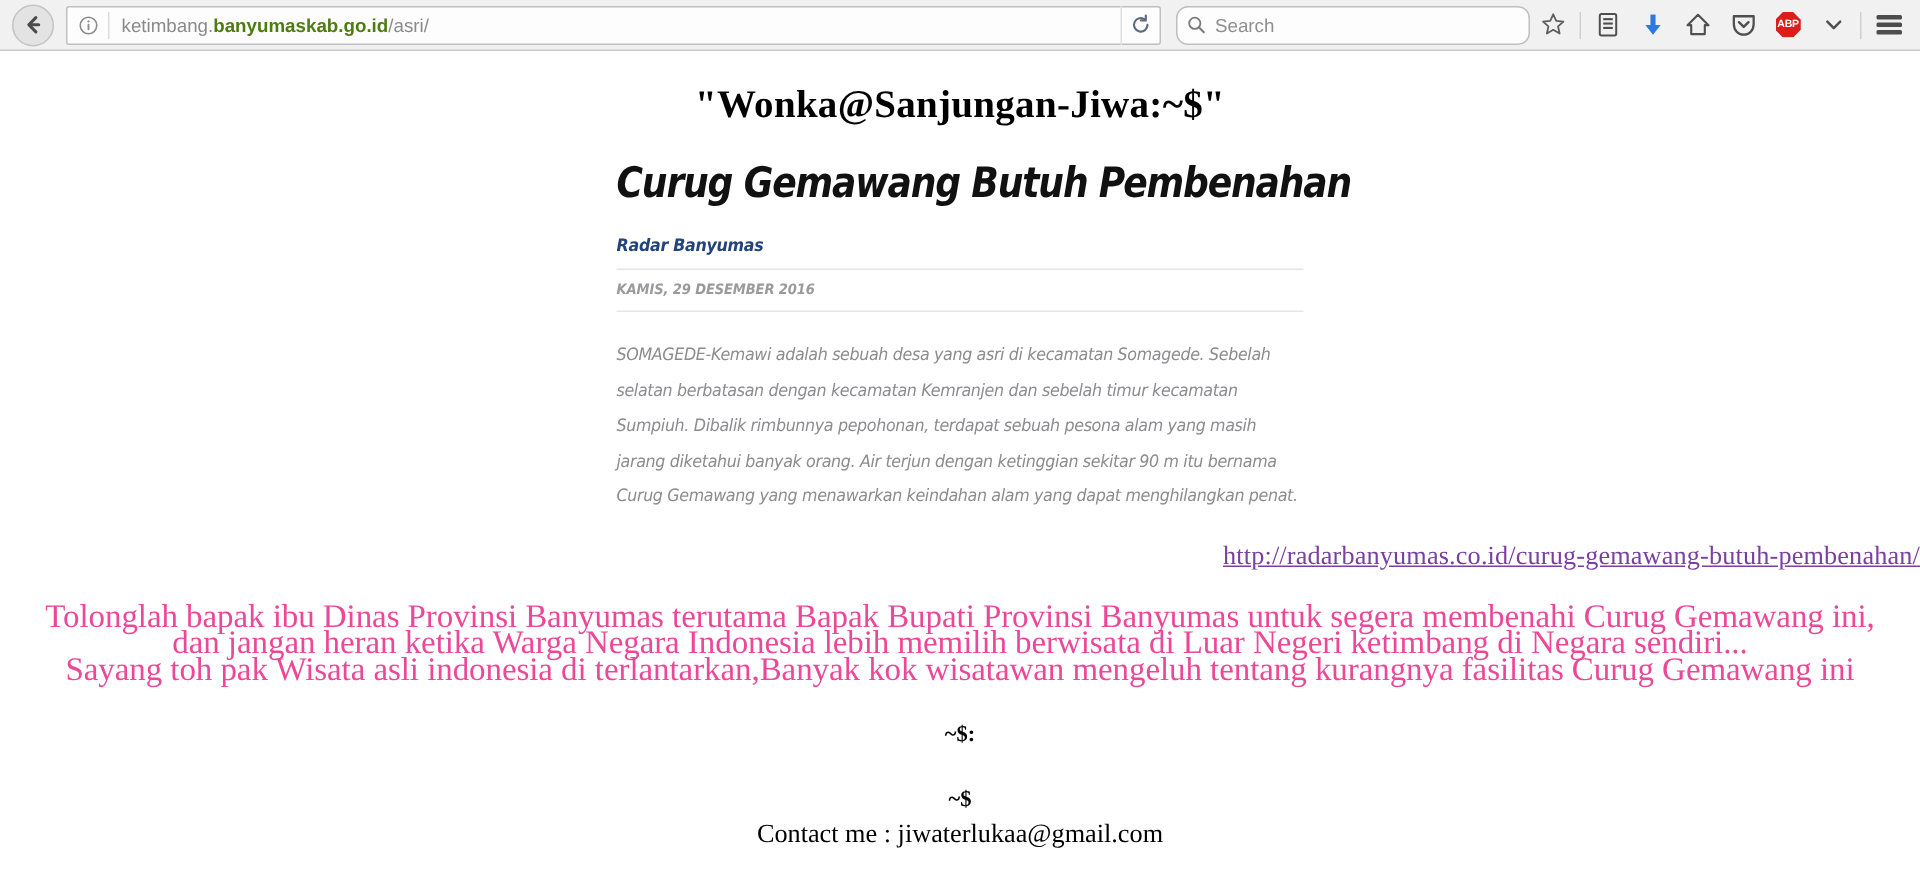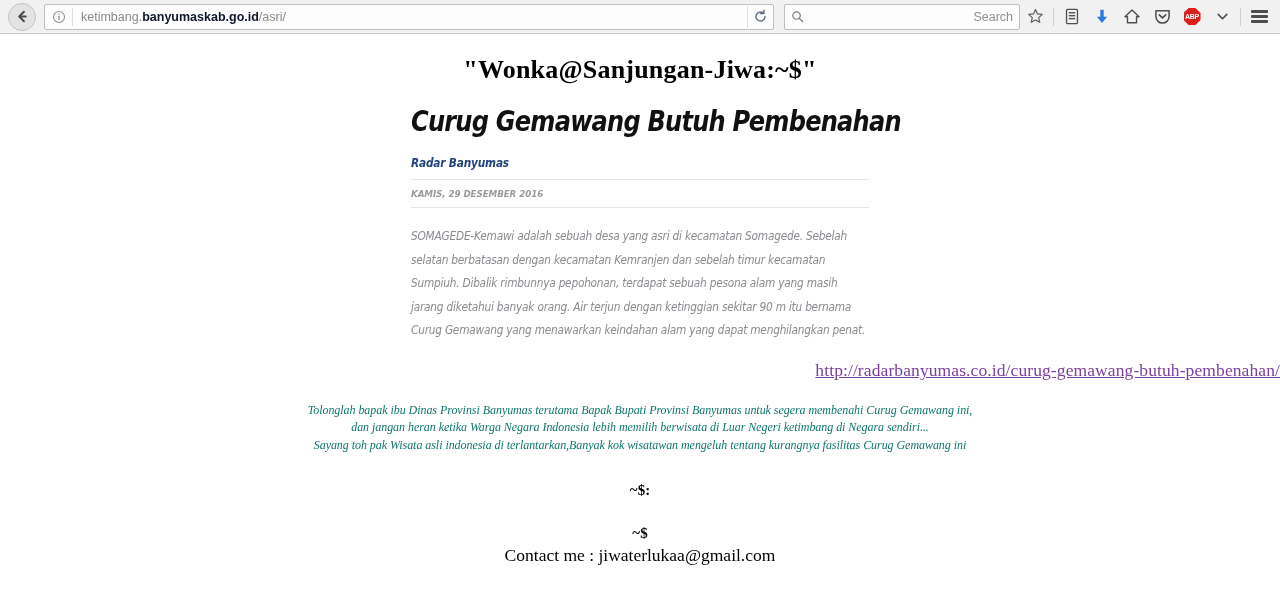--- a/index.html
+++ b/index.html
@@ -46,37 +46,36 @@
     height: 18px;
   }
   .url-text {
     flex: 1 1 auto;
     padding: 0 8px;
     font-size: 12.5px;
     color: #8a8a8a;
     white-space: nowrap; overflow: hidden; text-overflow: ellipsis;
     font-family: "Liberation Sans", sans-serif;
   }
-  .url-text .host { color: #0f172a; font-weight: bold; }
+  .url-text .host { color: #4d7c0f; font-weight: bold; }
   .reload-btn {
     width: 26px; height: 26px;
     display: flex; align-items: center; justify-content: center;
     flex: 0 0 auto;
     border-left: 1px solid #e0e0e0;
   }
   .searchbar {
     width: 236px; height: 26px;
     background: #fdfdfd;
     border: 1px solid #bfbfbf;
-    border-radius: 2px;
+    border-radius: 8px;
     display: flex; align-items: center;
     padding: 0 6px;
     margin-left: 6px;
     flex: 0 0 auto;
-    justify-content: space-between;
   }
   .search-placeholder {
     font-size: 12.5px; color: #8f8f8f; margin-left: 6px;
     font-family: "Liberation Sans", sans-serif;
   }
   .tb-icon {
     width: 30px; height: 30px;
     display: flex; align-items: center; justify-content: center;
     flex: 0 0 auto;
   }
@@ -174,26 +173,25 @@
     font-size: 17.5px;
     color: #7a3fa0;
     text-decoration: underline;
     margin-top: 17px;
     letter-spacing: 0.1px;
   }
 
   .manifesto {
     text-align: center;
     font-family: "Liberation Serif", serif;
-    font-size: 12px;
+    font-size: 22px;
     line-height: 17.6px;
-    color: #0f766e;
+    color: #ec4899;
     margin-top: 21px;
     letter-spacing: -0.05px;
-    font-style: italic;
   }
   .manifesto div { padding: 0; }
 
   .sig-block {
     text-align: center;
     font-family: "Liberation Serif", serif;
     font-size: 17.5px;
     line-height: 17.6px;
     color: #000000;
     margin-top: 27px;

